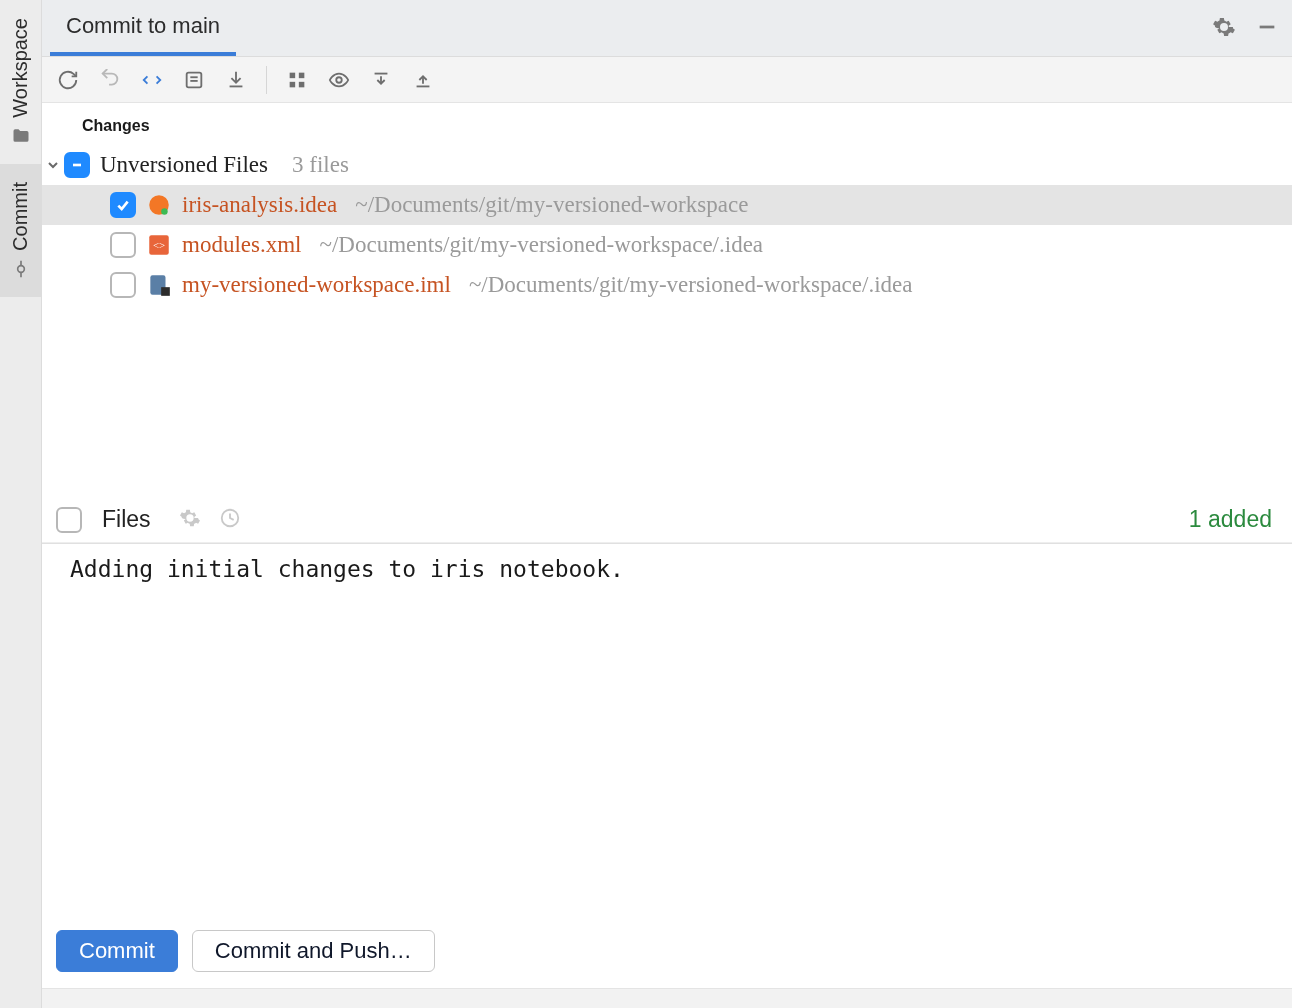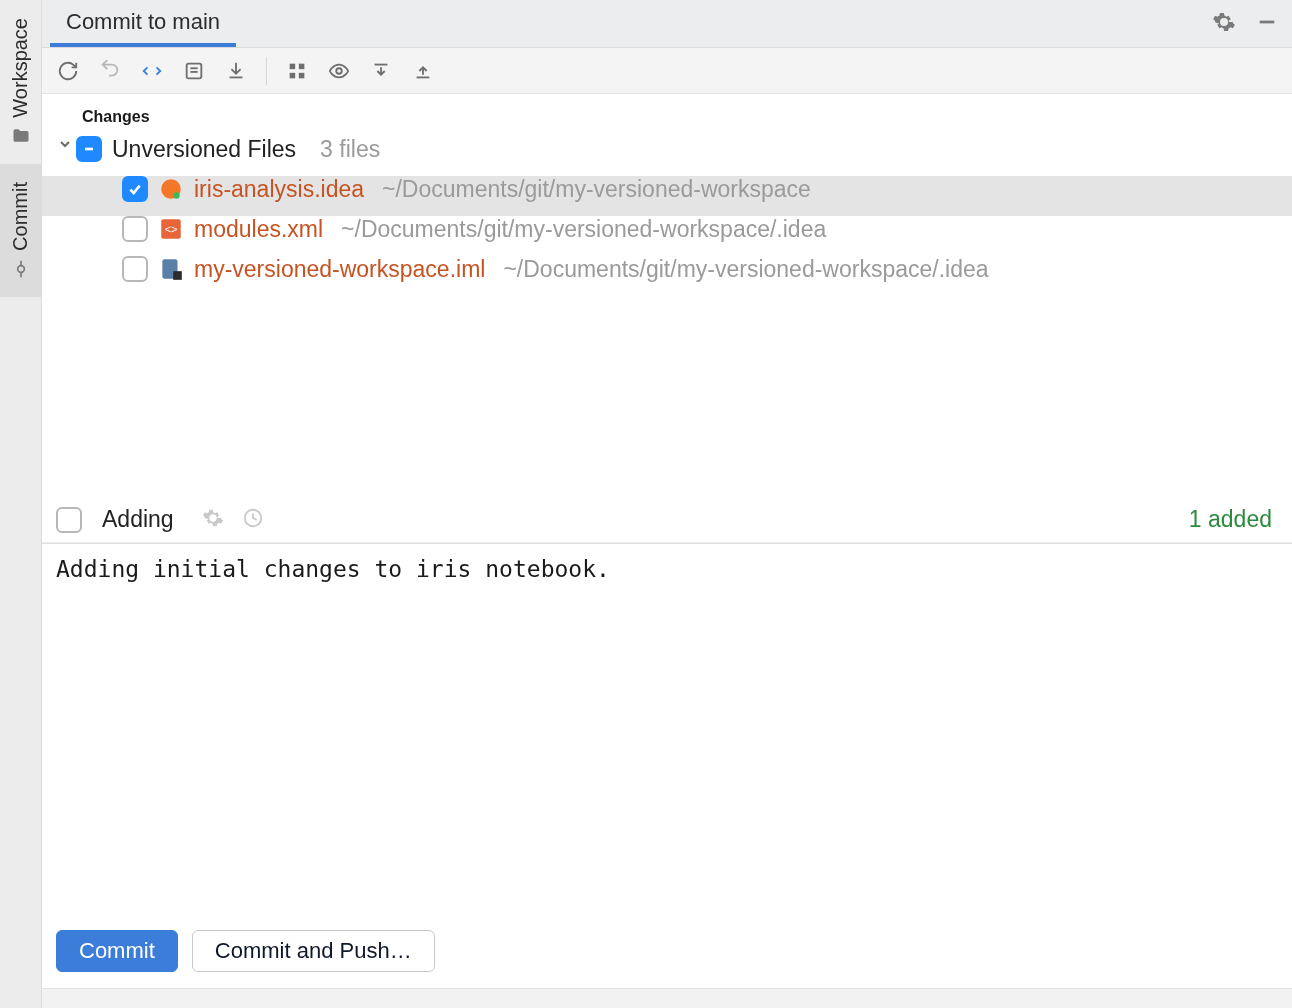--- a/index.html
+++ b/index.html
@@ -44,21 +44,21 @@
   display: flex;
   align-items: center;
   justify-content: center;
 }
 .main {
   flex: 1;
   display: flex;
   flex-direction: column;
 }
 .tabbar {
-  height: 48px;
+  height: 57px;
   background: #ebedef;
   border-bottom: 1px solid #dcdcdc;
   display: flex;
   align-items: center;
   padding: 0 8px;
 }
 .tab {
   padding: 0 16px;
   height: 100%;
   display: flex;
@@ -106,24 +106,24 @@
   padding-top: 8px;
 }
 .changes-header {
   font-weight: bold;
   font-size: 16px;
   padding: 6px 0 10px 40px;
   color: #1a1a1a;
 }
 .tree-row {
   display: flex;
-  align-items: flex-start;
+  align-items: center;
   height: 40px;
-  padding-left: 12px;
   font-size: 23px;
+  font-family: Liberation Serif, serif;
 }
 .tree-row.selected {
   background: #e4e4e4;
 }
 .chevron {
   width: 22px;
   display:flex;
   align-items:center;
   justify-content:center;
   color:#6a6a6a;
@@ -183,21 +183,21 @@
 .msg-area {
   flex: 0 0 auto;
   background:#fff;
 }
 .msg-textarea {
   width:100%;
   height: 380px;
   border: none;
   border-top: 1px solid #e0e0e0;
   resize: none;
-  padding: 12px 14px;
+  padding: 12px 28px;
   font-family: "SF Mono", Menlo, Consolas, monospace;
   font-size: 23px;
   color:#1a1a1a;
   outline: none;
 }
 .button-bar {
   height: 62px;
   background:#fff;
   display:flex;
   align-items:center;
@@ -386,21 +386,21 @@
             <rect x="14" y="14" width="8" height="8" fill="#2c2c2c"></rect>
           </svg>
       </span>
       <span class="file-name">my-versioned-workspace.iml</span>
       <span class="file-path">~/Documents/git/my-versioned-workspace/.idea</span>
     </div>
   </div>
 
   <div class="amend-bar">
     <span class="checkbox"></span>
-    <span class="amend-label">Adding</span>
+    <span class="amend-label">Files</span>
     <span class="amend-icons">
       <span>
         <svg width="22" height="22" viewBox="0 0 24 24" fill="#c9c9c9">
             <path d="M12 8a4 4 0 1 0 0 8 4 4 0 0 0 0-8zm9 4c0 .4 0 .8-.1 1.2l2 1.6-2 3.4-2.4-1a7 7 0 0 1-2 1.2l-.4 2.6h-4l-.4-2.6a7 7 0 0 1-2-1.2l-2.4 1-2-3.4 2-1.6A7 7 0 0 1 3 12c0-.4 0-.8.1-1.2l-2-1.6 2-3.4 2.4 1a7 7 0 0 1 2-1.2L7.9 3h4l.4 2.6a7 7 0 0 1 2 1.2l2.4-1 2 3.4-2 1.6c.1.4.1.8.1 1.2z"></path>
           </svg>
       </span>
       <span>
         <svg width="22" height="22" viewBox="0 0 24 24" fill="none" stroke="#c9c9c9" stroke-width="2">
             <circle cx="12" cy="12" r="9"></circle>
             <polyline points="12 7 12 12 16 14"></polyline>

